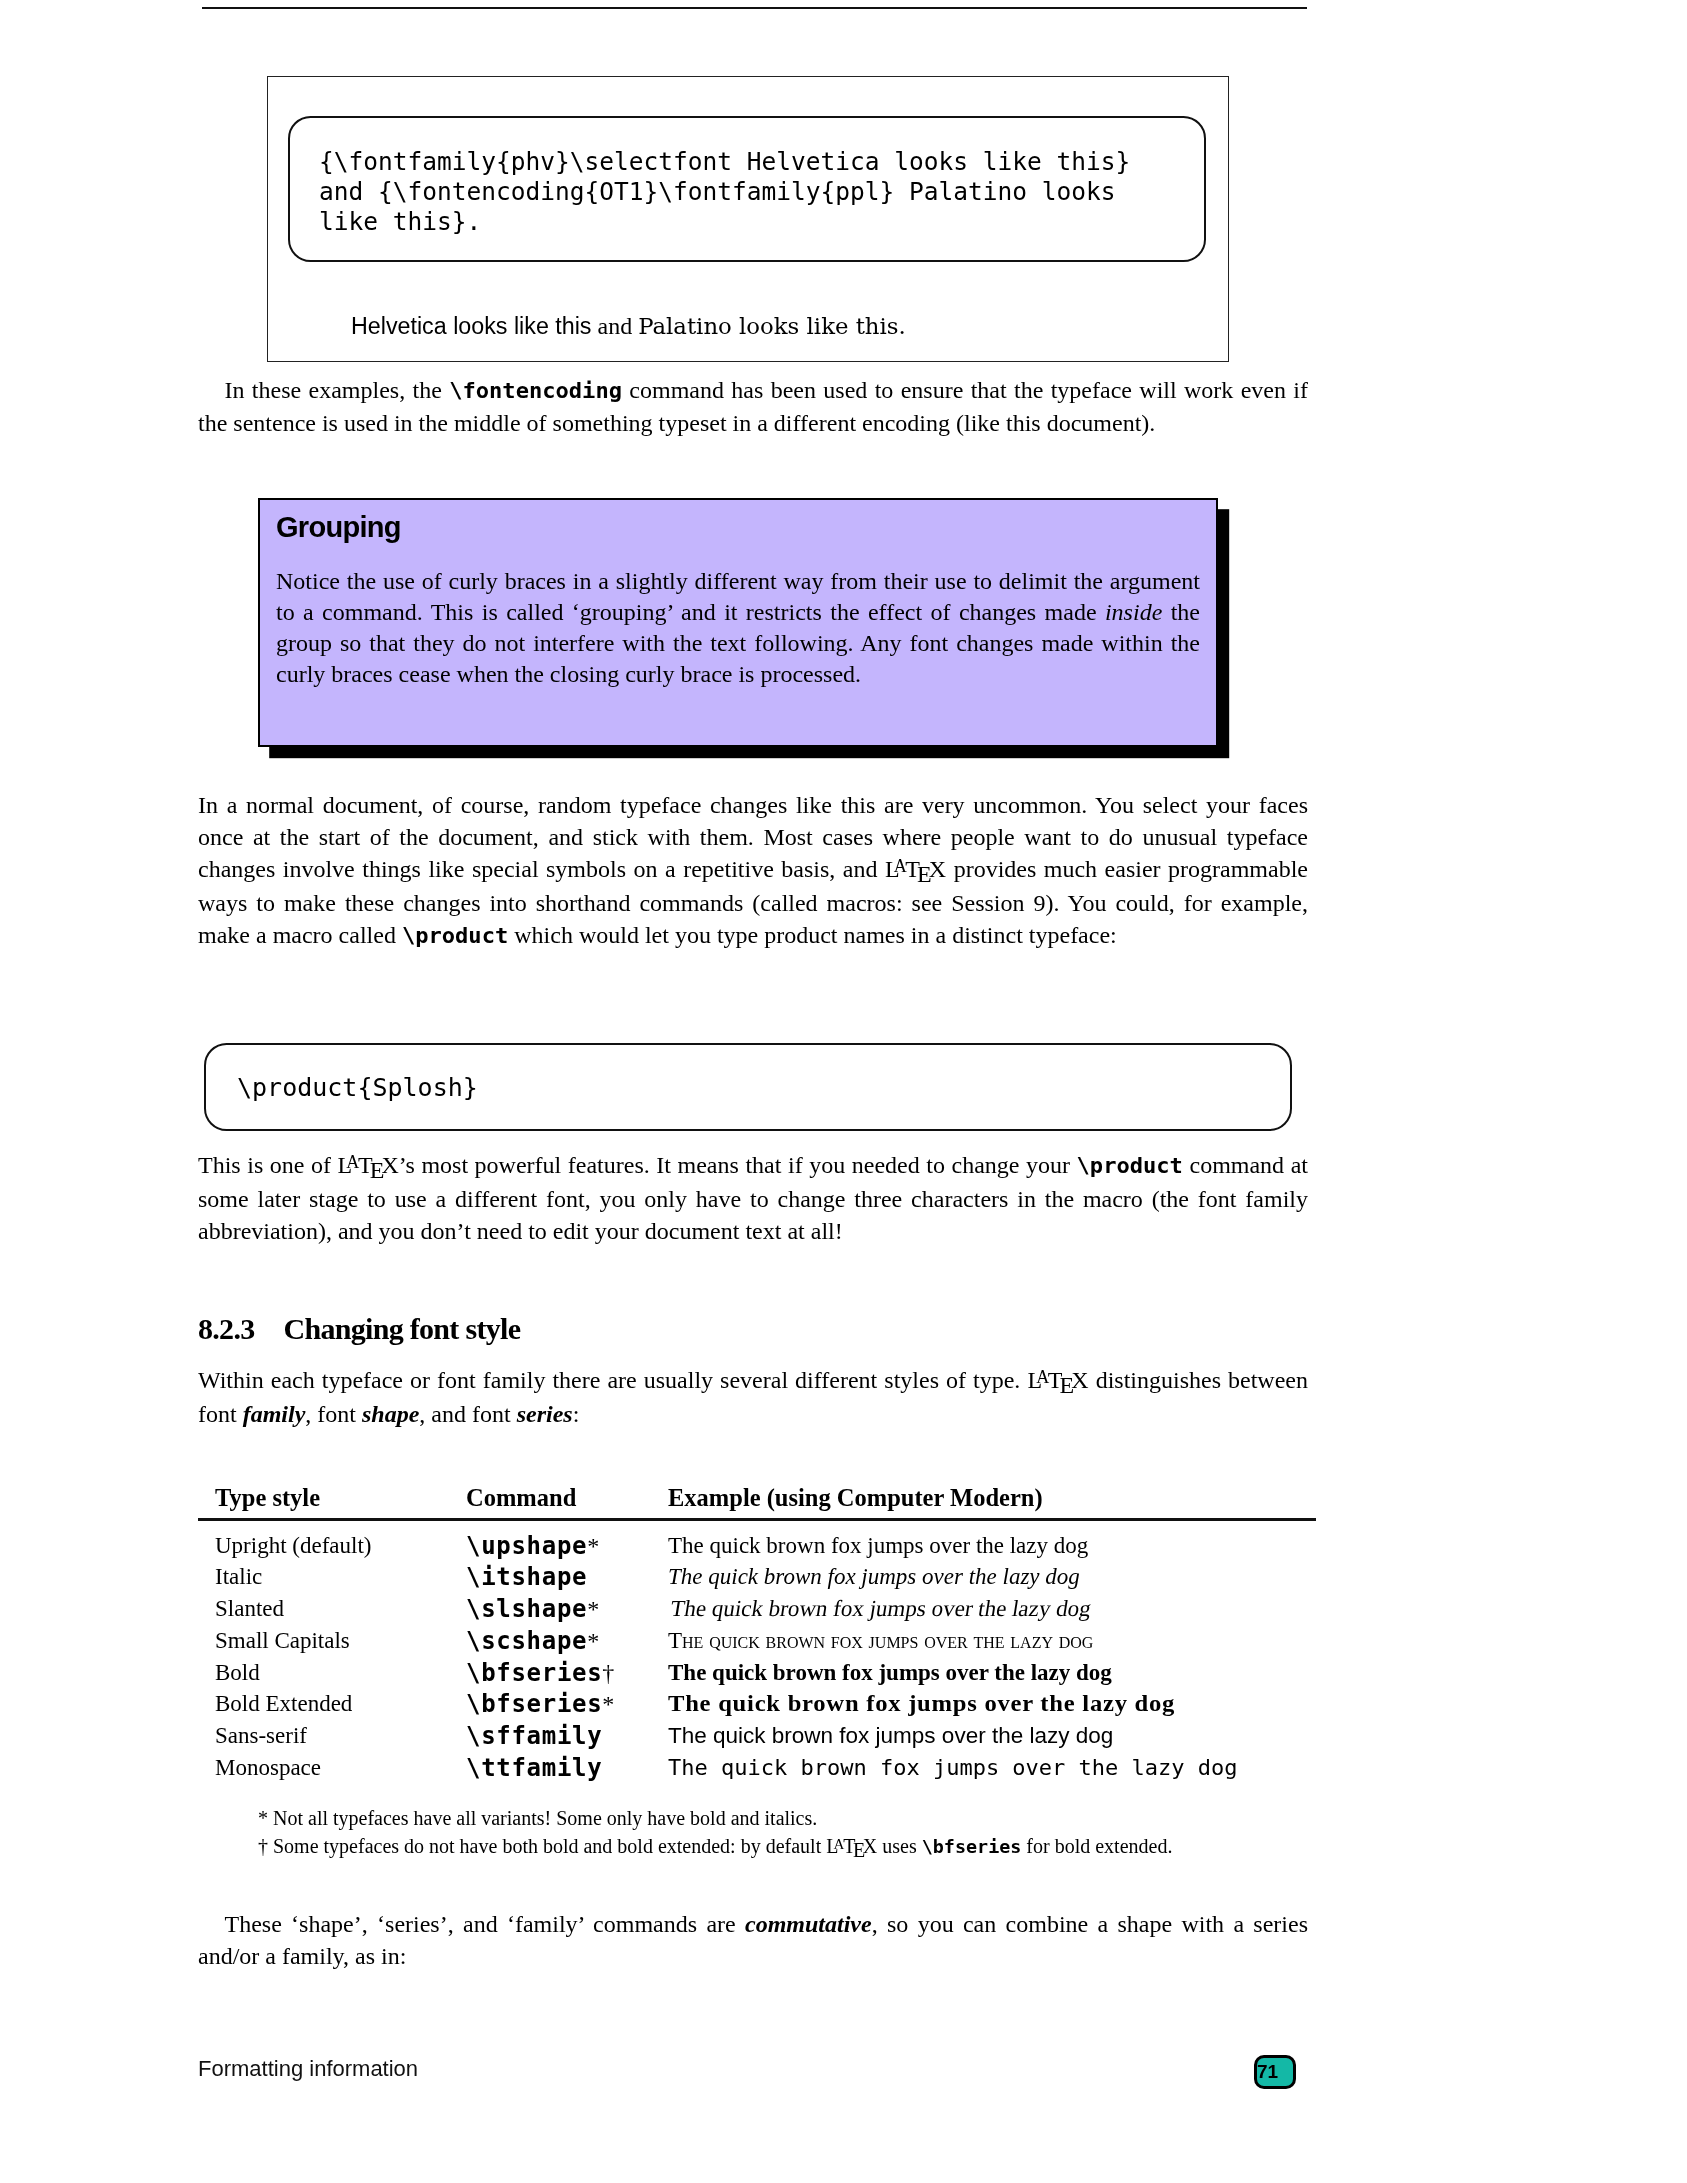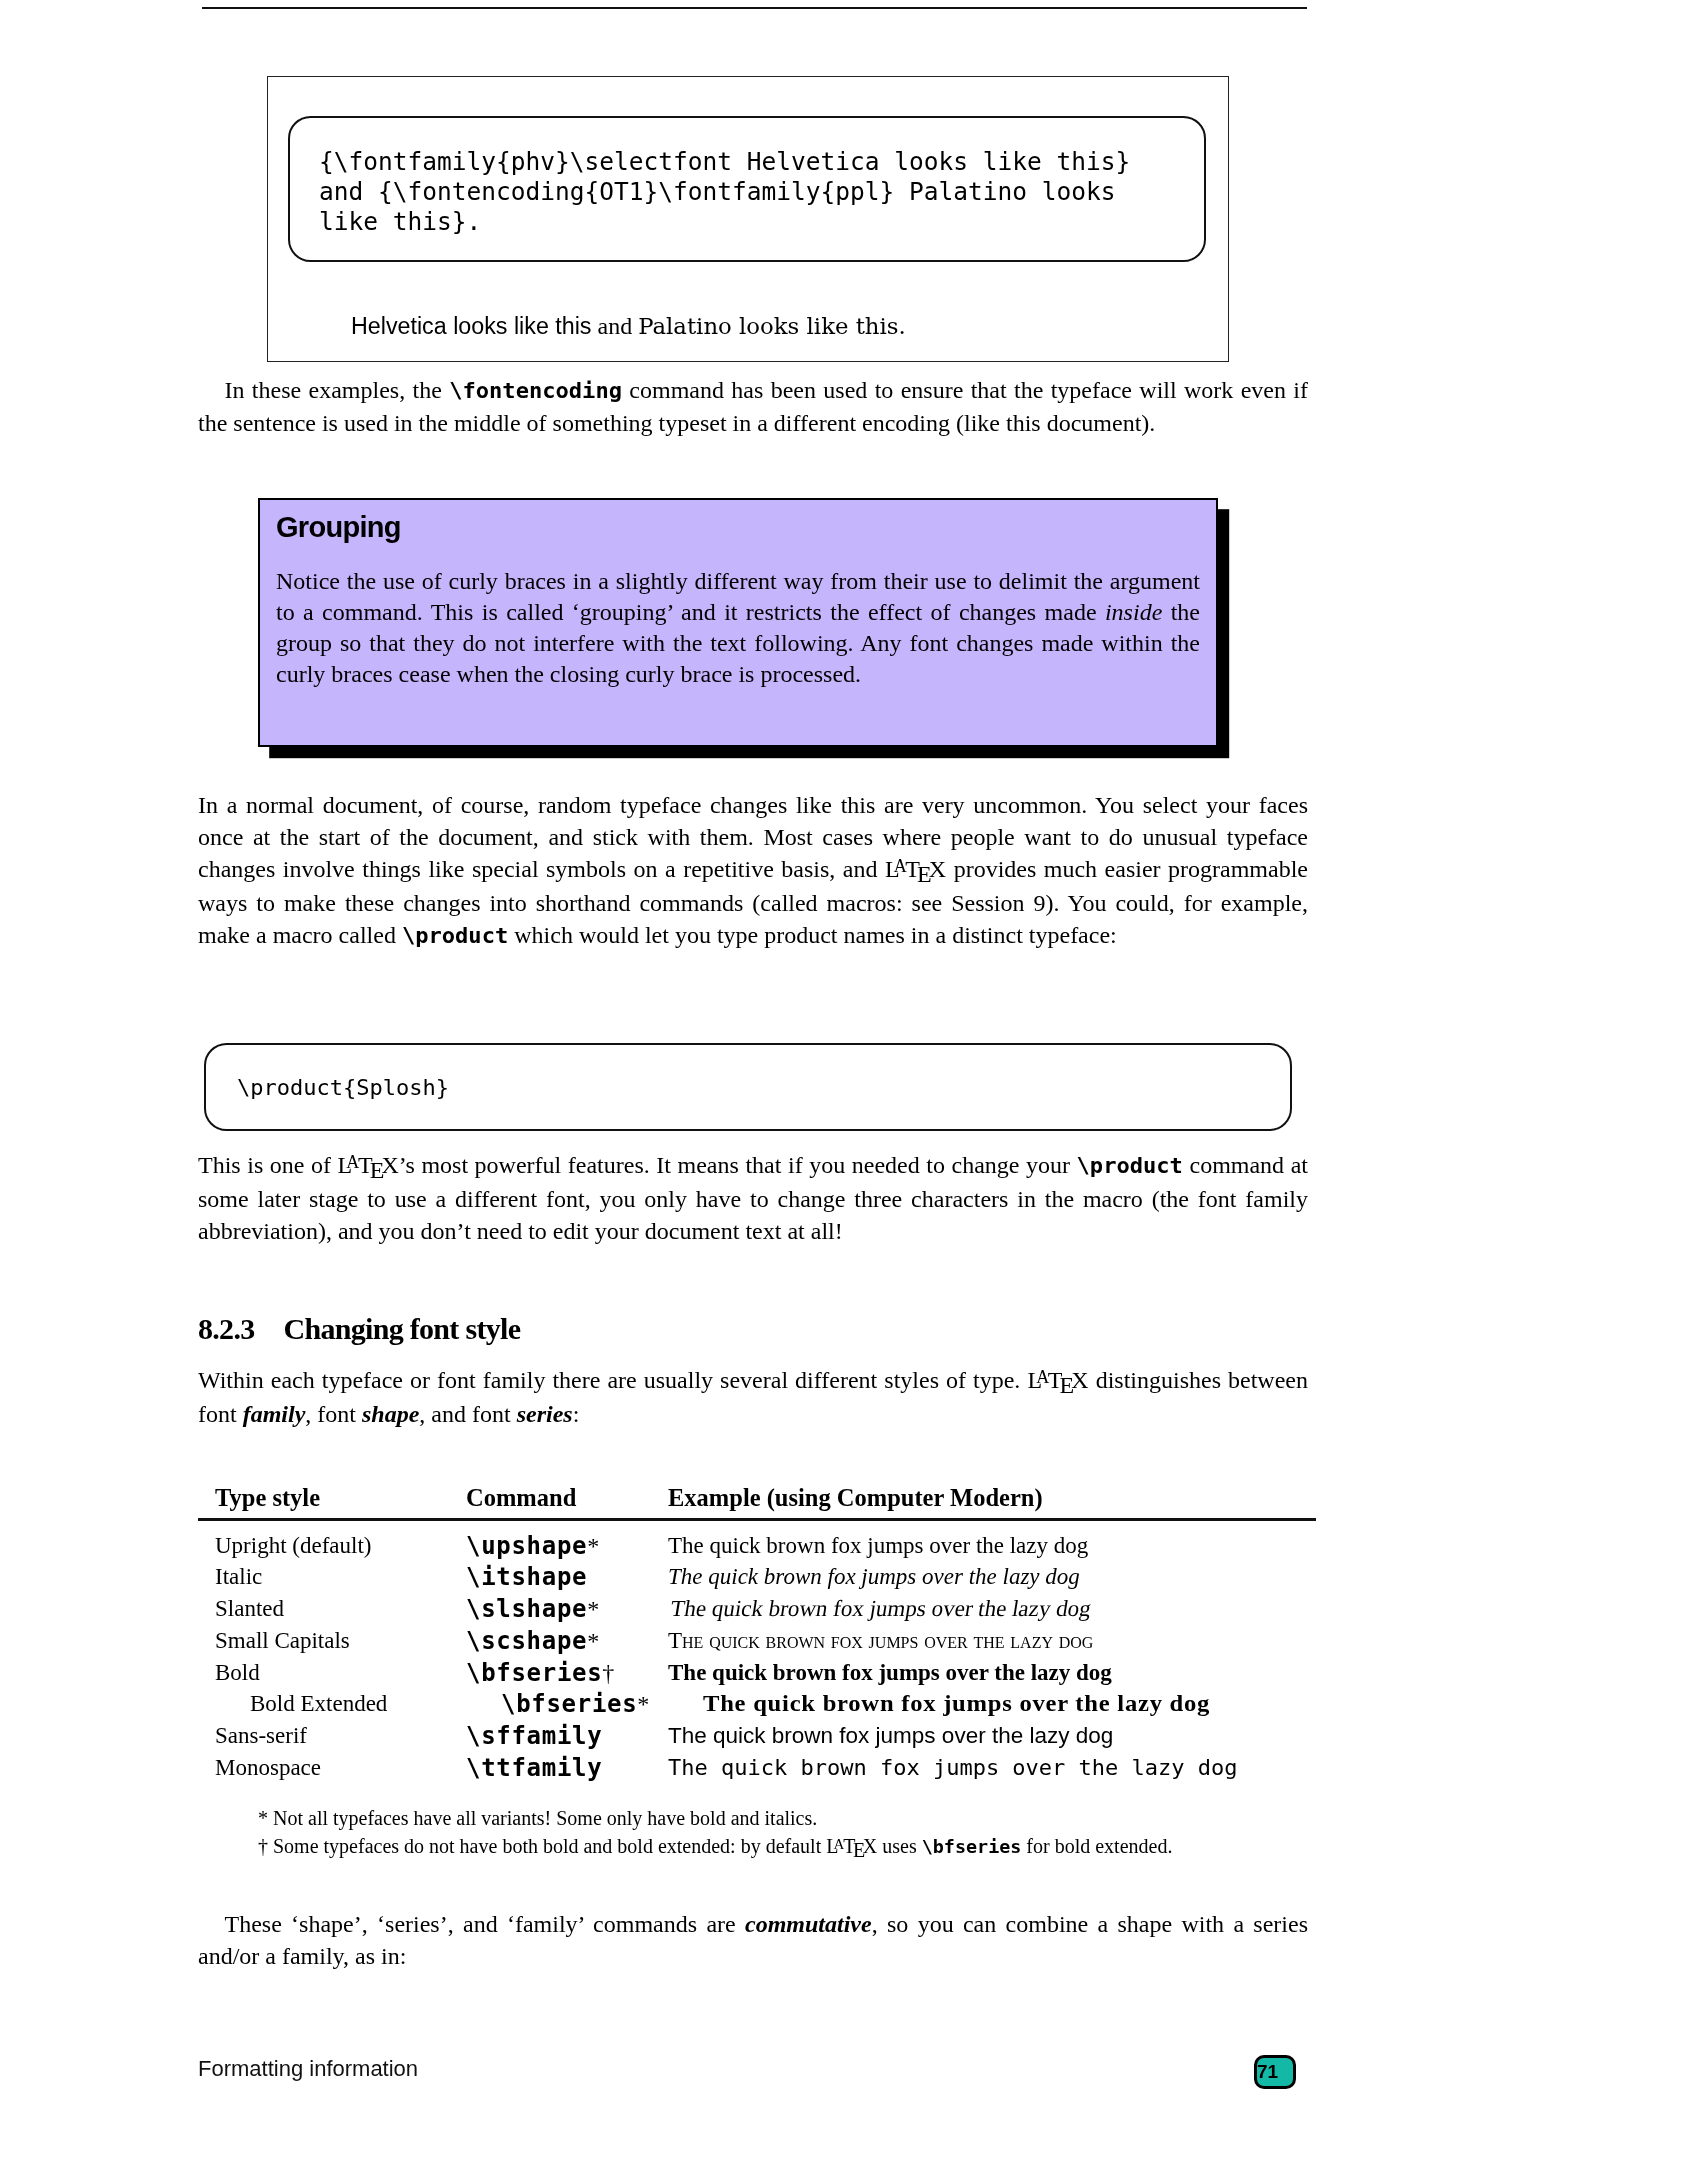--- a/index.html
+++ b/index.html
@@ -27,21 +27,21 @@
                 border:2.6px solid #000;background:#c4b5fd;box-shadow:11.2px 11.2px 0 #000;
                 padding:0;}
   .grouping-title{position:absolute;left:16px;top:9.3px;font-family:"Liberation Sans",sans-serif;
                   font-weight:bold;font-size:29px;letter-spacing:-0.7px;line-height:37px;color:#000;}
   .grouping-body{position:absolute;left:16px;top:66px;width:924px;font-size:24px;line-height:31px;
                  text-align:justify;color:#000;}
 
   
   .code2{left:204px;top:1043px;width:1084px;height:84px;}
   .code2-text{position:absolute;left:237px;top:1073px;font-family:"DejaVu Sans Mono",monospace;
-              font-size:22px;line-height:30px;white-space:pre;color:#000;}
+              font-size:25px;line-height:30px;white-space:pre;color:#000;}
 
   
   .section-heading{position:absolute;left:198px;top:1311px;font-family:Liberation Serif, serif;
                    font-weight:bold;font-size:30px;letter-spacing:-0.7px;line-height:36px;color:#000;
                    display:flex;gap:29px;}
   .th-row{position:absolute;left:0;top:1482px;width:1687px;height:32px;}
   .th{position:absolute;font-weight:bold;font-size:24.5px;line-height:32px;white-space:nowrap;}
   .tc1x{left:215px;} .tc2x{left:466px;} .tc3x{left:668px;}
   .t-rule{position:absolute;left:198px;top:1518px;width:1118px;height:2.6px;background:#111;}
   .trow{position:absolute;left:0;width:1346px;height:32px;text-align:right;}
@@ -140,21 +140,21 @@
   <div class="trow" style="top:1625px;">
     <span class="td tc1x">Small Capitals</span>
     <span class="td tc2x cmd-cell"><span class="seg-cmd-cell">\scshape</span><span class="seg-mark">*</span></span>
     <span class="td tc3x"><span class="ex-sc">The quick brown fox jumps over the lazy dog</span></span>
   </div>
   <div class="trow" style="top:1657px;">
     <span class="td tc1x">Bold</span>
     <span class="td tc2x cmd-cell"><span class="seg-cmd-cell">\bfseries</span><span class="seg-mark">†</span></span>
     <span class="td tc3x"><span class="ex-bold">The quick brown fox jumps over the lazy dog</span></span>
   </div>
-  <div class="trow" style="top:1688px;margin-left:35px;">
+  <div class="trow" style="top:1688px;">
     <span class="td tc1x">Bold Extended</span>
     <span class="td tc2x cmd-cell"><span class="seg-cmd-cell">\bfseries</span><span class="seg-mark">*</span></span>
     <span class="td tc3x"><span class="ex-boldext">The quick brown fox jumps over the lazy dog</span></span>
   </div>
   <div class="trow" style="top:1720px;">
     <span class="td tc1x">Sans-serif</span>
     <span class="td tc2x cmd-cell"><span class="seg-cmd-cell">\sffamily</span></span>
     <span class="td tc3x"><span class="ex-sans">The quick brown fox jumps over the lazy dog</span></span>
   </div>
   <div class="trow" style="top:1752px;">

